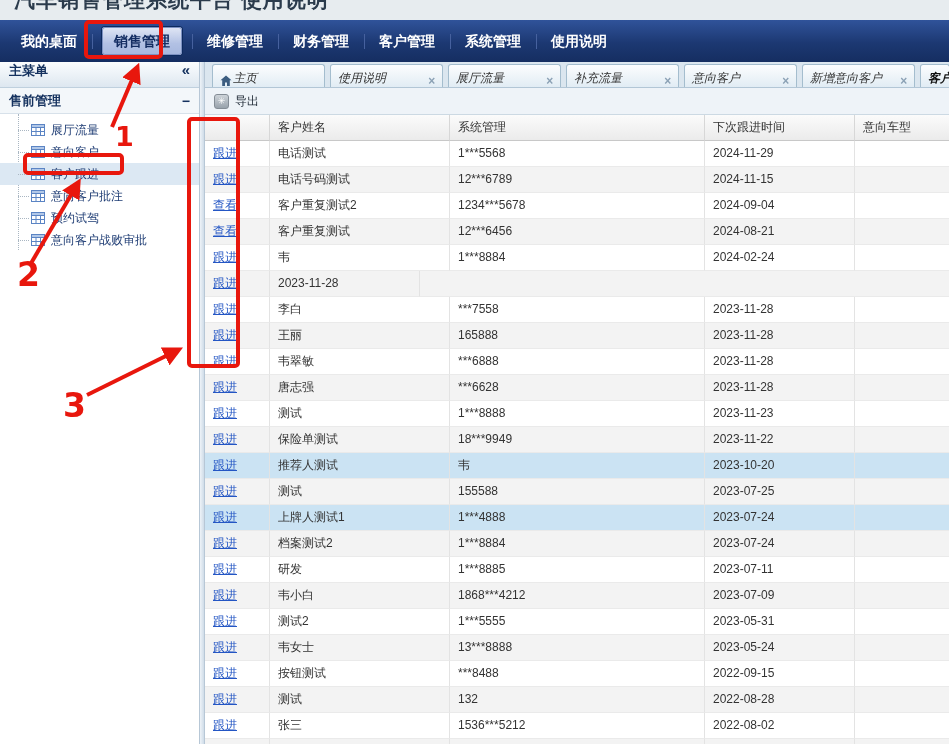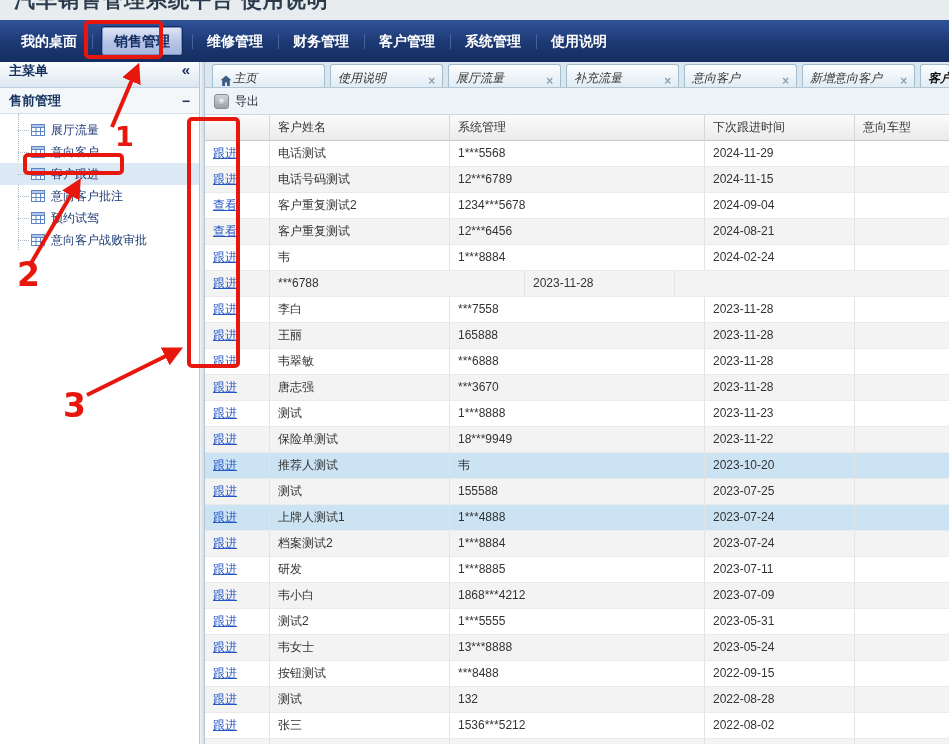--- a/index.html
+++ b/index.html
@@ -304,21 +304,20 @@
   </div>
           <div class="trow">
     <div class="c0"><a class="action">跟进</a></div>
     <div class="c1">韦</div>
     <div class="c2">1***8884</div>
     <div class="c3">2024-02-24</div>
     <div class="c4"></div>
   </div>
           <div class="trow even">
     <div class="c0"><a class="action">跟进</a></div>
-    <div class="c2">***6788</div>
     <div class="c3">2023-11-28</div>
     <div class="c4"></div>
   </div>
           <div class="trow">
     <div class="c0"><a class="action">跟进</a></div>
     <div class="c1">李白</div>
     <div class="c2">***7558</div>
     <div class="c3">2023-11-28</div>
     <div class="c4"></div>
   </div>
@@ -332,21 +331,21 @@
           <div class="trow">
     <div class="c0"><a class="action">跟进</a></div>
     <div class="c1">韦翠敏</div>
     <div class="c2">***6888</div>
     <div class="c3">2023-11-28</div>
     <div class="c4"></div>
   </div>
           <div class="trow even">
     <div class="c0"><a class="action">跟进</a></div>
     <div class="c1">唐志强</div>
-    <div class="c2">***3670</div>
+    <div class="c2">***6628</div>
     <div class="c3">2023-11-28</div>
     <div class="c4"></div>
   </div>
           <div class="trow">
     <div class="c0"><a class="action">跟进</a></div>
     <div class="c1">测试</div>
     <div class="c2">1***8888</div>
     <div class="c3">2023-11-23</div>
     <div class="c4"></div>
   </div>

